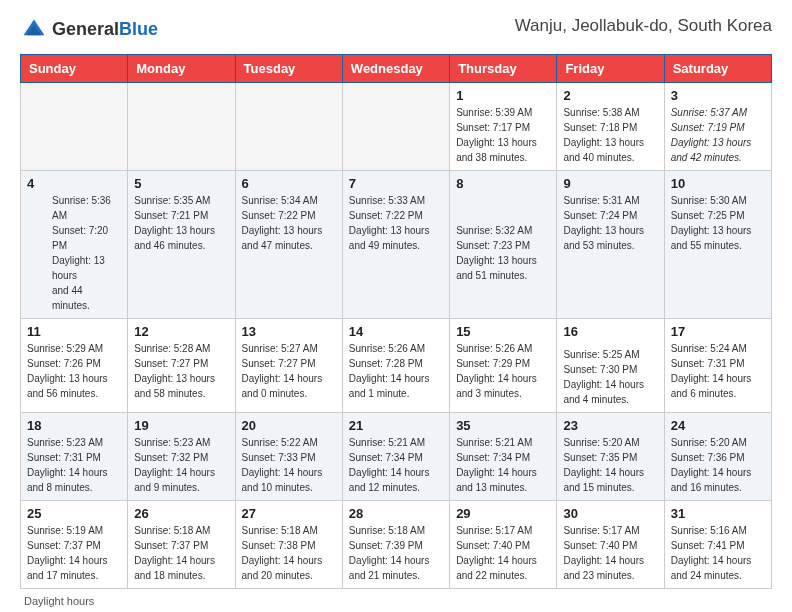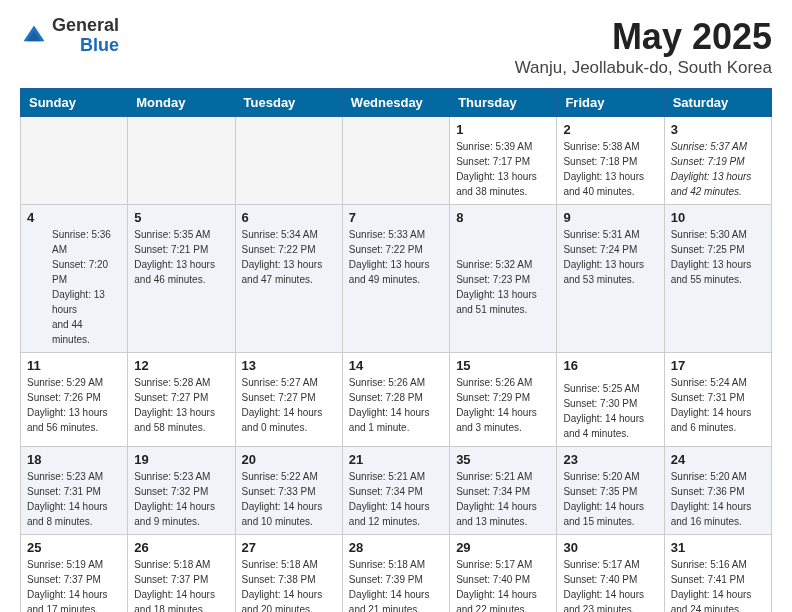--- a/index.html
+++ b/index.html
@@ -16,21 +16,21 @@
       align-items: flex-start;
       margin-bottom: 10px;
     }
     .logo {
       display: flex;
       align-items: center;
       gap: 4px;
     }
     .logo-text {
       display: flex;
-      flex-direction: column;
+      flex-direction: row;
       line-height: 1.1;
       align-items: flex-end;
     }
     .logo-general {
       font-size: 18px;
       font-weight: bold;
       color: #333;
     }
     .logo-blue {
       font-size: 18px;
@@ -52,21 +52,21 @@
     .location-title {
       font-size: 17px;
       color: #444;
     }
     .calendar-table {
       width: 100%;
       border-collapse: collapse;
       border: 1px solid #ccc;
     }
     .calendar-table th {
-      background-color: #0369a1;
+      background-color: #ef4444;
       color: #fff;
       font-size: 13px;
       font-weight: bold;
       text-align: left;
       padding: 6px 8px;
       border: 1px solid #1a5fa0;
     }
     .calendar-table td {
       vertical-align: top;
       padding: 5px 6px;
@@ -114,21 +114,20 @@
     <svg class="logo-icon" viewBox="0 0 32 32" xmlns="http://www.w3.org/2000/svg">
       <polygon points="16,4 28,22 4,22" fill="#2272c3"></polygon>
       <polygon points="16,10 24,22 8,22" fill="#1a5fa0"></polygon>
     </svg>
     <div class="logo-text">
       <span class="logo-general">General</span>
       <span class="logo-blue">Blue</span>
     </div>
   </div>
   <div class="title-area">
-    <div class="month-title">May 2025</div>
     <div class="location-title">Wanju, Jeollabuk-do, South Korea</div>
   </div>
 </div>
 
 <table class="calendar-table">
   <thead>
     <tr>
     <th>Sunday</th>
         <th>Monday</th>
         <th>Tuesday</th>

